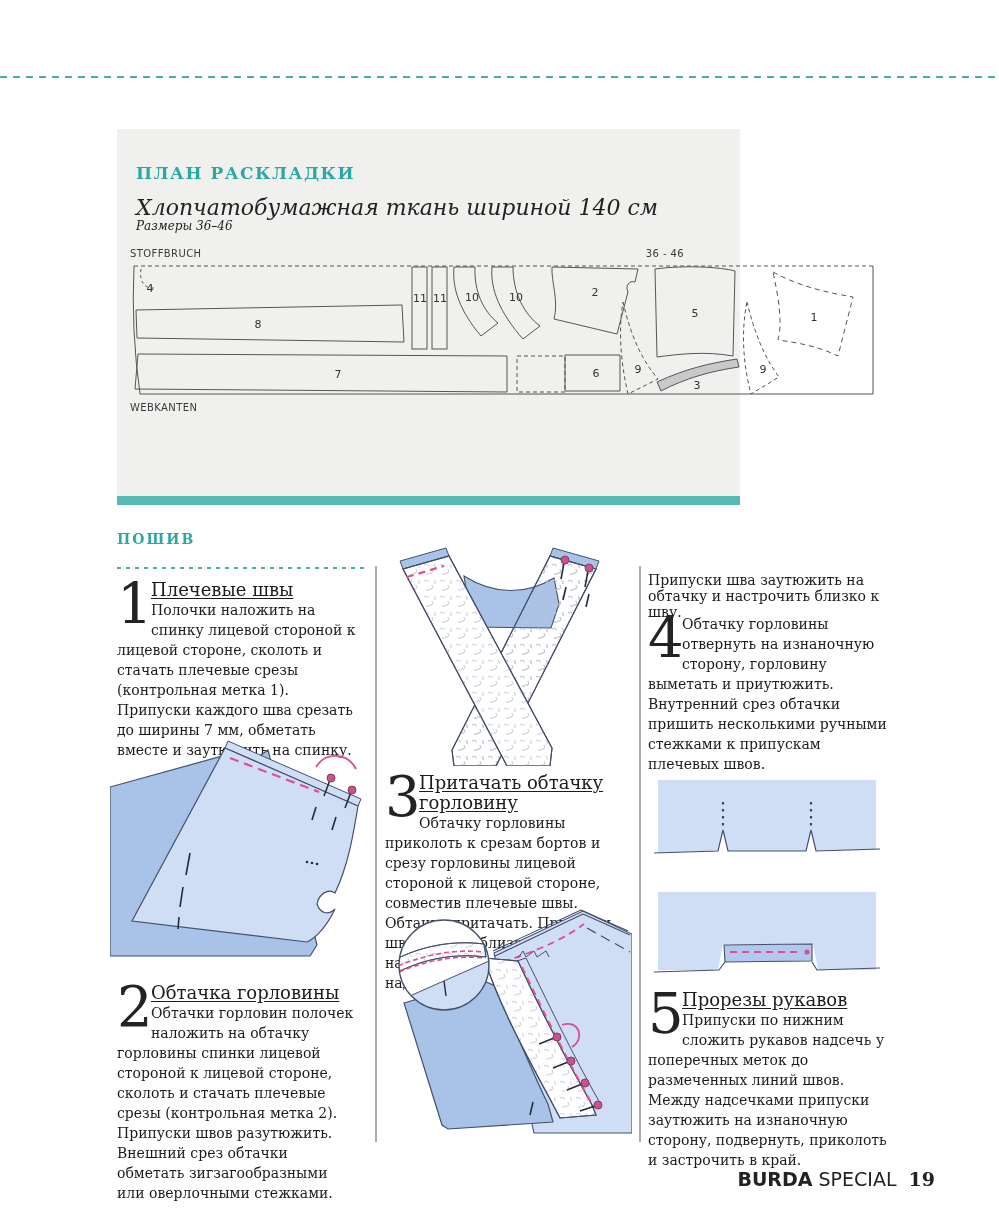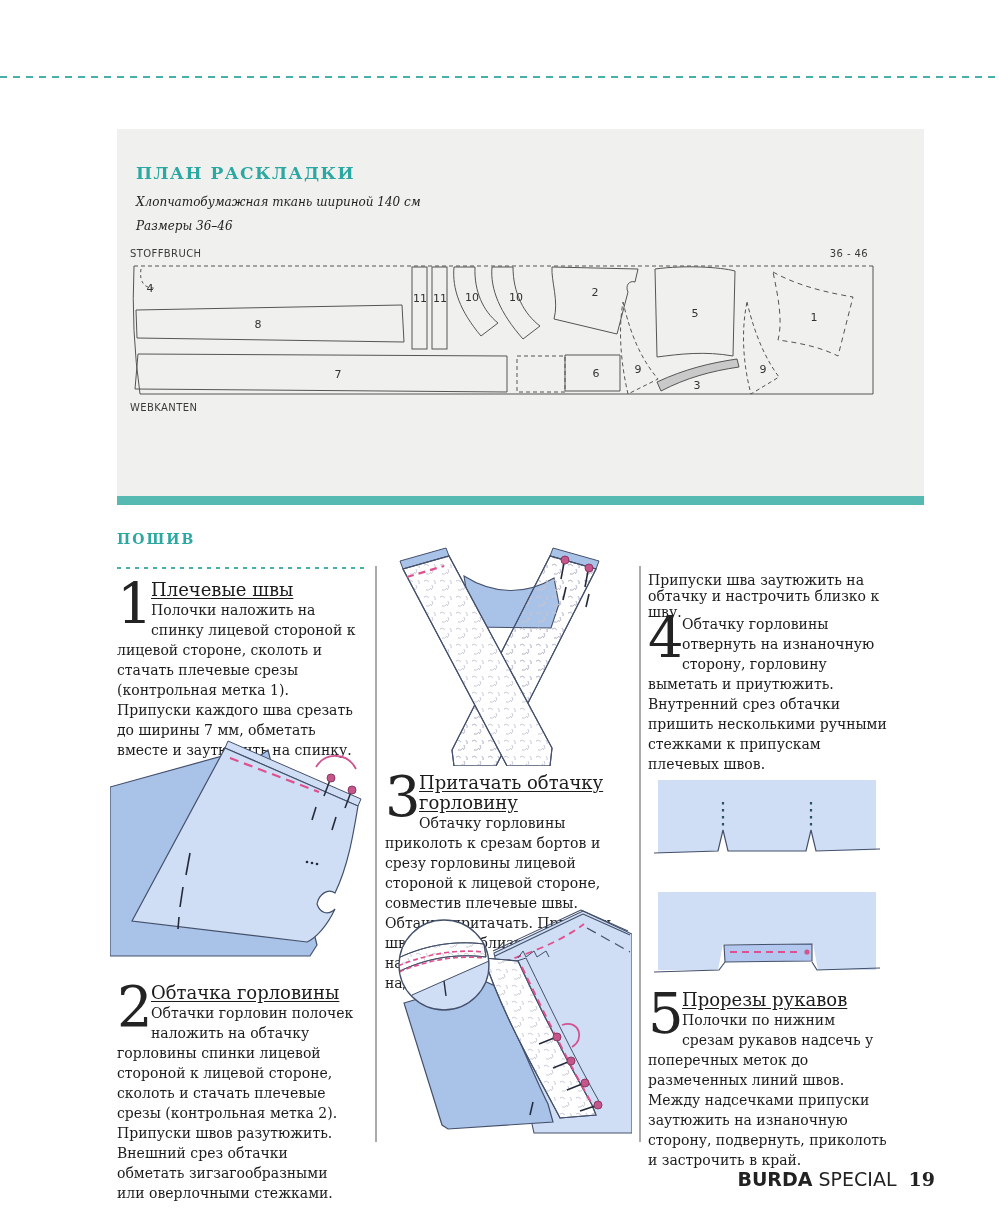--- a/index.html
+++ b/index.html
@@ -6,23 +6,23 @@
   html,body { margin:0; padding:0; }
   body {
     width:999px; height:1230px; position:relative; background:#ffffff;
     font-family:"DejaVu Serif", serif; color:#1c1c1c; overflow:hidden;
   }
   .stitch-line {
     position:absolute; left:0; top:76px; width:999px; height:2px;
     background:repeating-linear-gradient(90deg,#49b0a9 0 7px,transparent 7px 13px);
   }
   
-  .plan-box { position:absolute; left:117px; top:129px; width:807px; height:376px; background:#f0f0ee; }
+  .plan-box { position:absolute; left:117px; top:129px; width:623px; height:376px; background:#f0f0ee; }
   .plan-title { position:absolute; left:19px; top:34px; font-size:17px; font-weight:bold; letter-spacing:1.5px; color:#2ba8a2; }
-  .plan-sub1 { position:absolute; left:19px; top:66px; font-size:12px; font-style:italic; color:#222; }
+  .plan-sub1 { position:absolute; left:19px; top:66px; font-size:22px; font-style:italic; color:#222; }
   .plan-sub2 { position:absolute; left:19px; top:90px; font-size:12px; font-style:italic; color:#222; }
   .small-sans { font-family:"DejaVu Sans", sans-serif; font-size:10px; color:#3a3a3a; letter-spacing:0.4px; }
   .lbl-stoffbruch { position:absolute; left:13px; top:119px; }
   .lbl-sizes { position:absolute; right:56px; top:119px; }
   .lbl-webkanten { position:absolute; left:13px; top:273px; }
   .plan-svg { position:absolute; left:13px; top:132px; }
   .plan-note { position:absolute; left:19px; top:314px; font-size:15px; font-style:italic; color:#2ba8a2; }
   .plan-bar { position:absolute; left:0; bottom:0; width:100%; height:9px; background:#56bab2; }
   
   .sew-title { position:absolute; left:117px; top:531px; font-size:14px; font-weight:bold; letter-spacing:2px; color:#2ba8a2; }
@@ -237,20 +237,20 @@
   <path d="M6,6 L224,6 L224,84 L166,84 L161,58 L71,58 L66,84 L6,84 Z" fill="#cfdef4"></path>
   <path d="M2,86 L67,84 L73,76 M160,76 L165,84 L228,82" fill="none" stroke="#44506b" stroke-width="1.2"></path>
   <path d="M72,59 L160,58 L160,75 L73,76 Z" fill="#b3c8ee" stroke="#44506b" stroke-width="1.1"></path>
   <path d="M78,66 L150,66" stroke="#e0508e" stroke-width="2.2" stroke-dasharray="7 5" fill="none"></path>
   <circle cx="155" cy="66" r="2.6" fill="#d05590"></circle>
 </svg>
 
 <section class="step" style="left:648px; top:990px;">
   <span class="stepnum">5</span>
   <h3 class="stephead">Прорезы рукавов</h3>
-  <p class="stepbody">Полочки по нижним срезам рукавов надсечь у поперечных меток до размеченных линий швов. Между надсечками припуски заутюжить на изнаночную сторону, подвернуть, приколоть и застрочить в край.</p>
+  <p class="stepbody">Припуски по нижним сложить рукавов надсечь у поперечных меток до размеченных линий швов. Между надсечками припуски заутюжить на изнаночную сторону, подвернуть, приколоть и застрочить в край.</p>
 </section>
 
 <div class="footer">
   <span class="brand">BURDA</span>
   <span>SPECIAL</span>
   <span class="pagenum">19</span>
 </div>
 
 </body></html>

